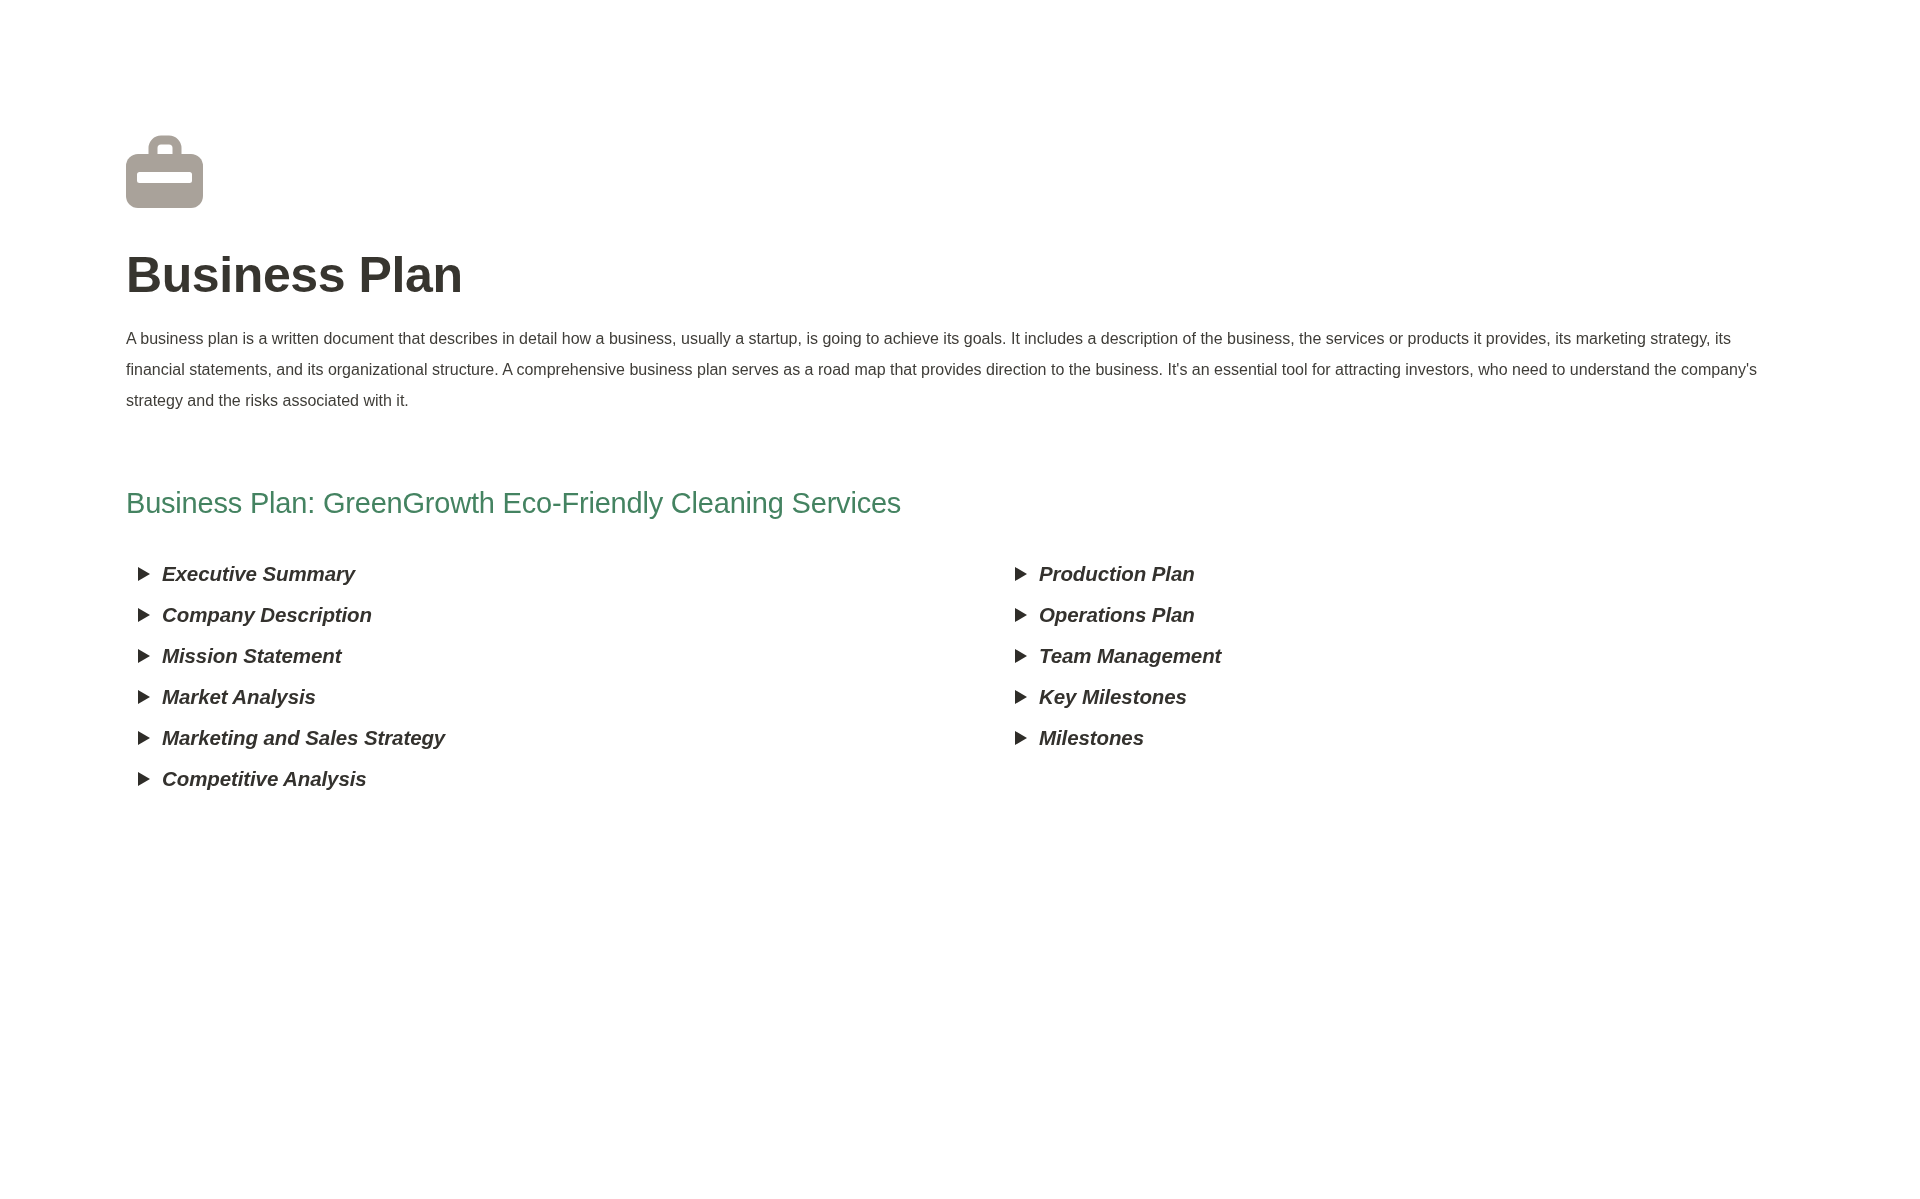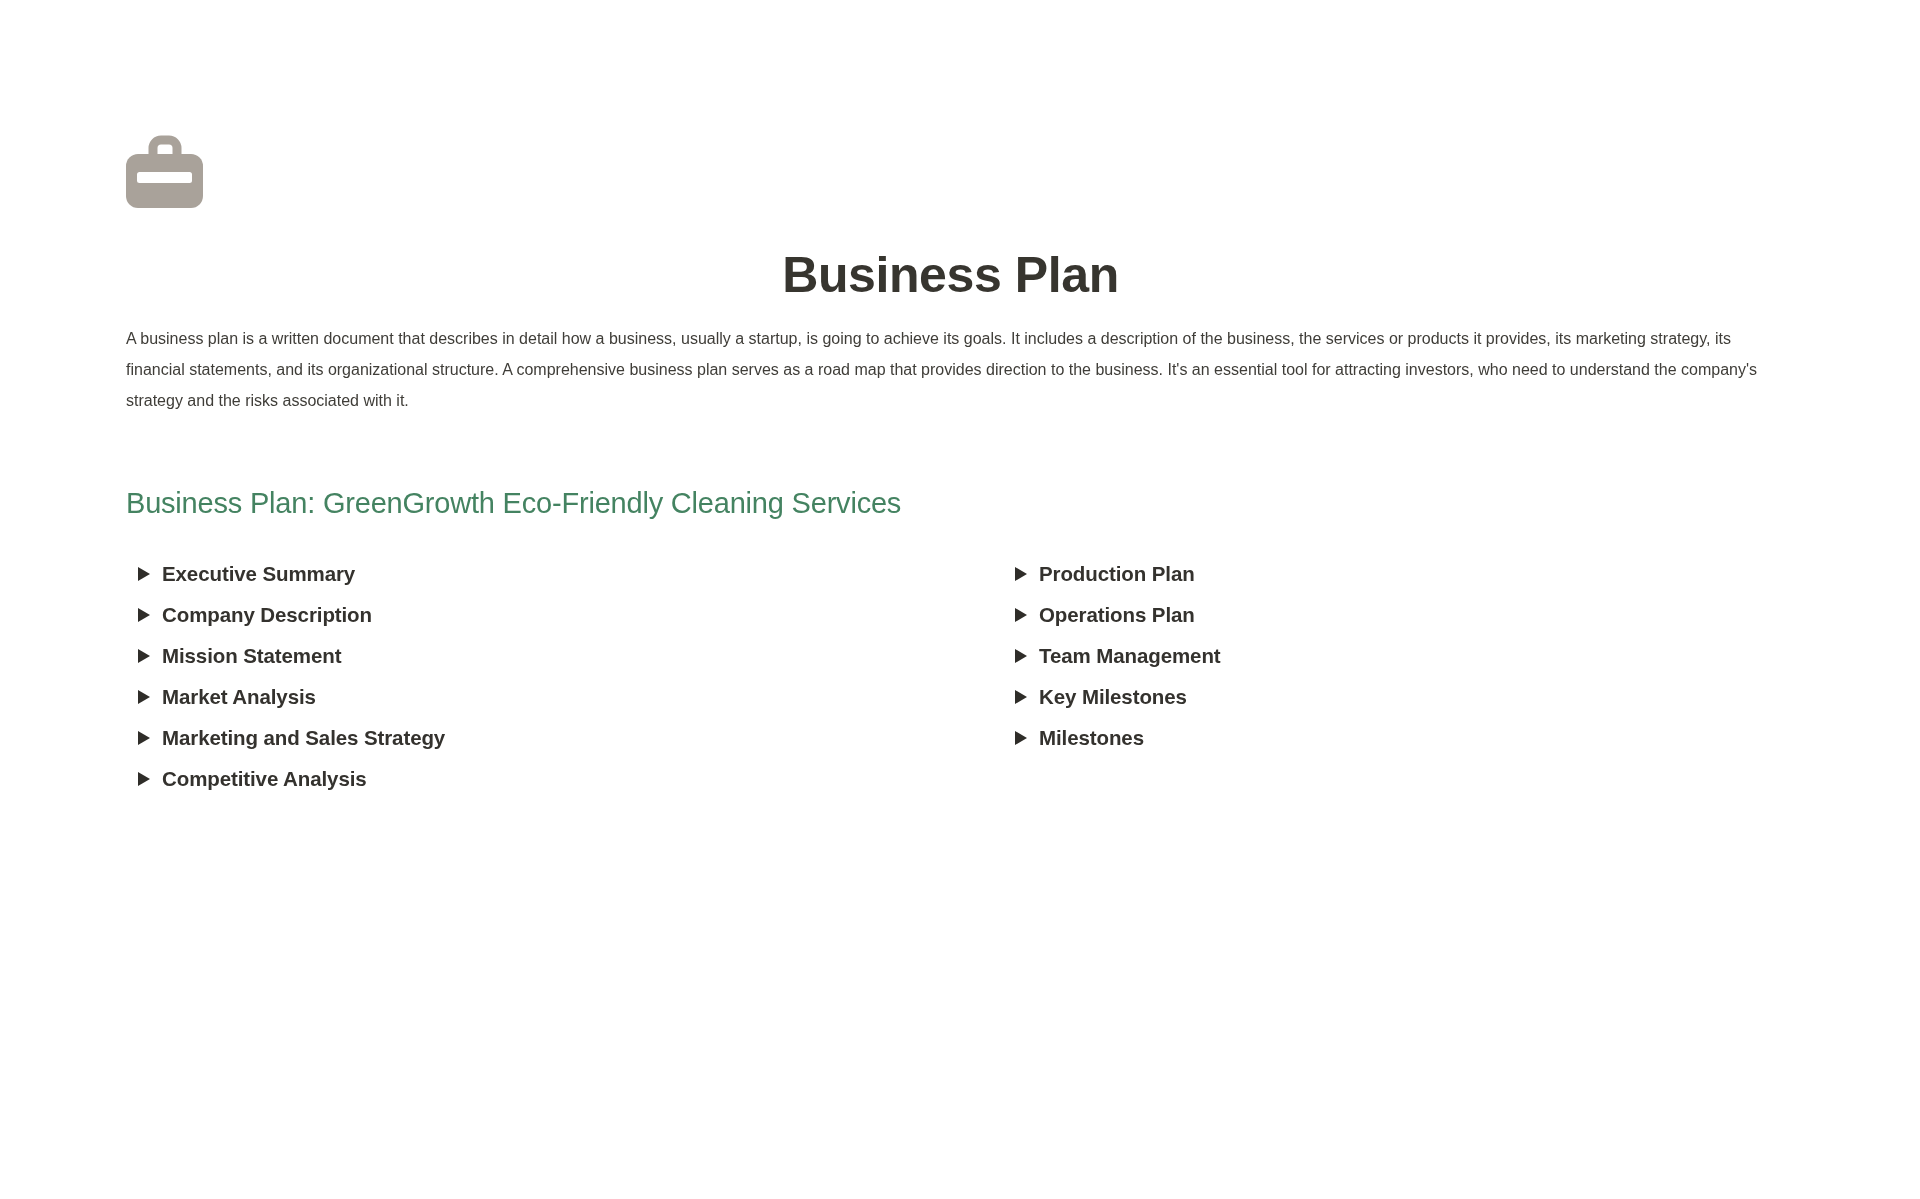--- a/index.html
+++ b/index.html
@@ -21,21 +21,20 @@
     display: block;
     cursor: pointer;
   }
   .page-title {
     font-size: 50px;
     line-height: 1.1;
     font-weight: 700;
     color: #37352f;
     letter-spacing: -0.4px;
     margin-bottom: 20px;
-    text-align: center;
   }
   .page-description {
     font-size: 16px;
     line-height: 31px;
     color: #3f3d38;
     max-width: 1655px;
   }
   .section-heading {
     font-size: 29px;
     line-height: 36px;
@@ -49,20 +48,21 @@
     display: grid;
     grid-template-columns: 877px auto;
     align-items: start;
   }
   .toggle-col { display: block; }
   .toggle-row {
     display: flex;
     align-items: center;
     height: 41px;
     cursor: pointer;
+    font-style: italic;
   }
   .tri {
     width: 36px;
     min-width: 36px;
     height: 24px;
     display: flex;
     align-items: center;
     justify-content: center;
   }
   .toggle-label {

